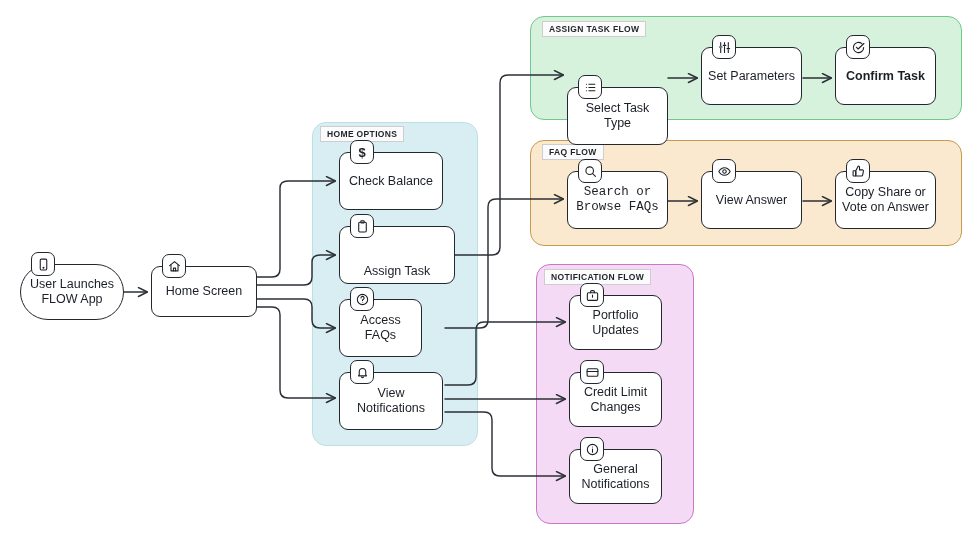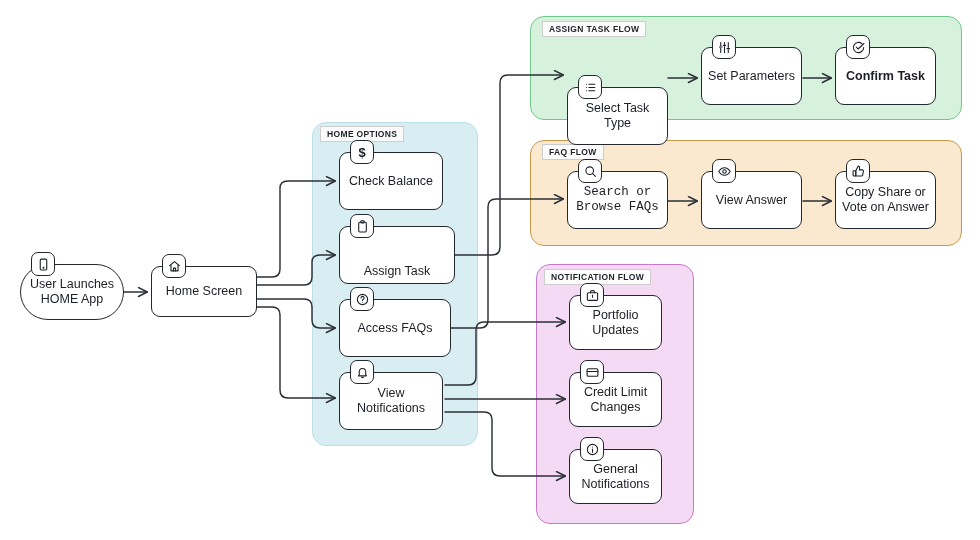--- a/index.html
+++ b/index.html
@@ -146,21 +146,21 @@
 
   <div class="node stadium" style="left:20px;top:264px;width:104px;height:56px;">
     <span class="badge">
       <svg width="13" height="13" viewBox="0 0 24 24" fill="none" stroke="#1b1f26" stroke-width="2" stroke-linecap="round" stroke-linejoin="round">
         <rect x="6" y="2" width="12" height="20" rx="2"></rect>
           <circle cx="12" cy="18" r=".8" fill="#1b1f26"></circle>
       </svg>
     </span>
     <span class="lbl">
       <span>User Launches</span><br>
-      <span>HOME App</span>
+      <span>FLOW App</span>
     </span>
   </div>
 
   <div class="node" style="left:151px;top:266px;width:106px;height:51px;">
     <span class="badge">
       <svg width="13" height="13" viewBox="0 0 24 24" fill="none" stroke="#1b1f26" stroke-width="2" stroke-linecap="round" stroke-linejoin="round">
         <path d="M3 10.5 12 3l9 7.5"></path>
           <path d="M5.5 9.5V20h13V9.5"></path>
           <path d="M10 20v-5h4v5"></path>
       </svg>
@@ -178,21 +178,21 @@
   <div class="node" style="left:339px;top:226px;width:116px;height:58px;align-items:flex-end;">
     <span class="badge">
       <svg width="13" height="13" viewBox="0 0 24 24" fill="none" stroke="#1b1f26" stroke-width="2" stroke-linecap="round" stroke-linejoin="round">
         <rect x="5" y="4" width="14" height="18" rx="2"></rect>
         <rect x="9" y="1.5" width="6" height="4" rx="1"></rect>
       </svg>
     </span>
     <span class="lbl">Assign Task</span>
   </div>
 
-  <div class="node" style="left:339px;top:299px;width:112px;height:58px;">
+  <div class="node" style="left:339px;top:299px;width:83px;height:58px;">
     <span class="badge">
       <svg width="13" height="13" viewBox="0 0 24 24" fill="none" stroke="#1b1f26" stroke-width="2" stroke-linecap="round" stroke-linejoin="round">
         <circle cx="12" cy="12" r="9.5"></circle>
         <path d="M9.2 9.2a2.9 2.9 0 1 1 3.9 2.7c-.7.3-1.1.9-1.1 1.7v.4"></path>
         <circle cx="12" cy="17.3" r=".9" fill="#1b1f26" stroke="none"></circle>
       </svg>
     </span>
     <span class="lbl">Access FAQs</span>
   </div>
 

